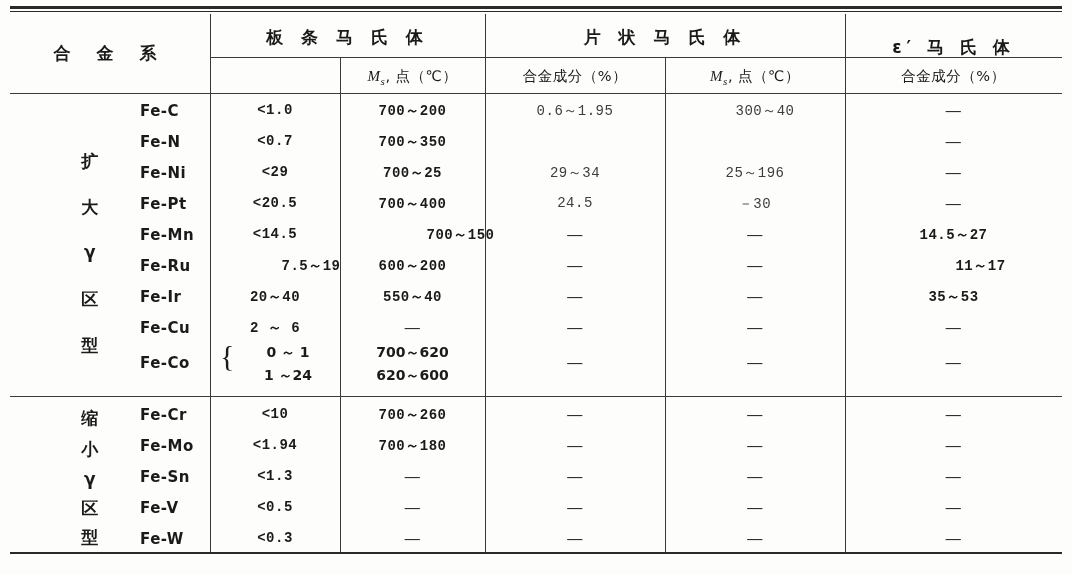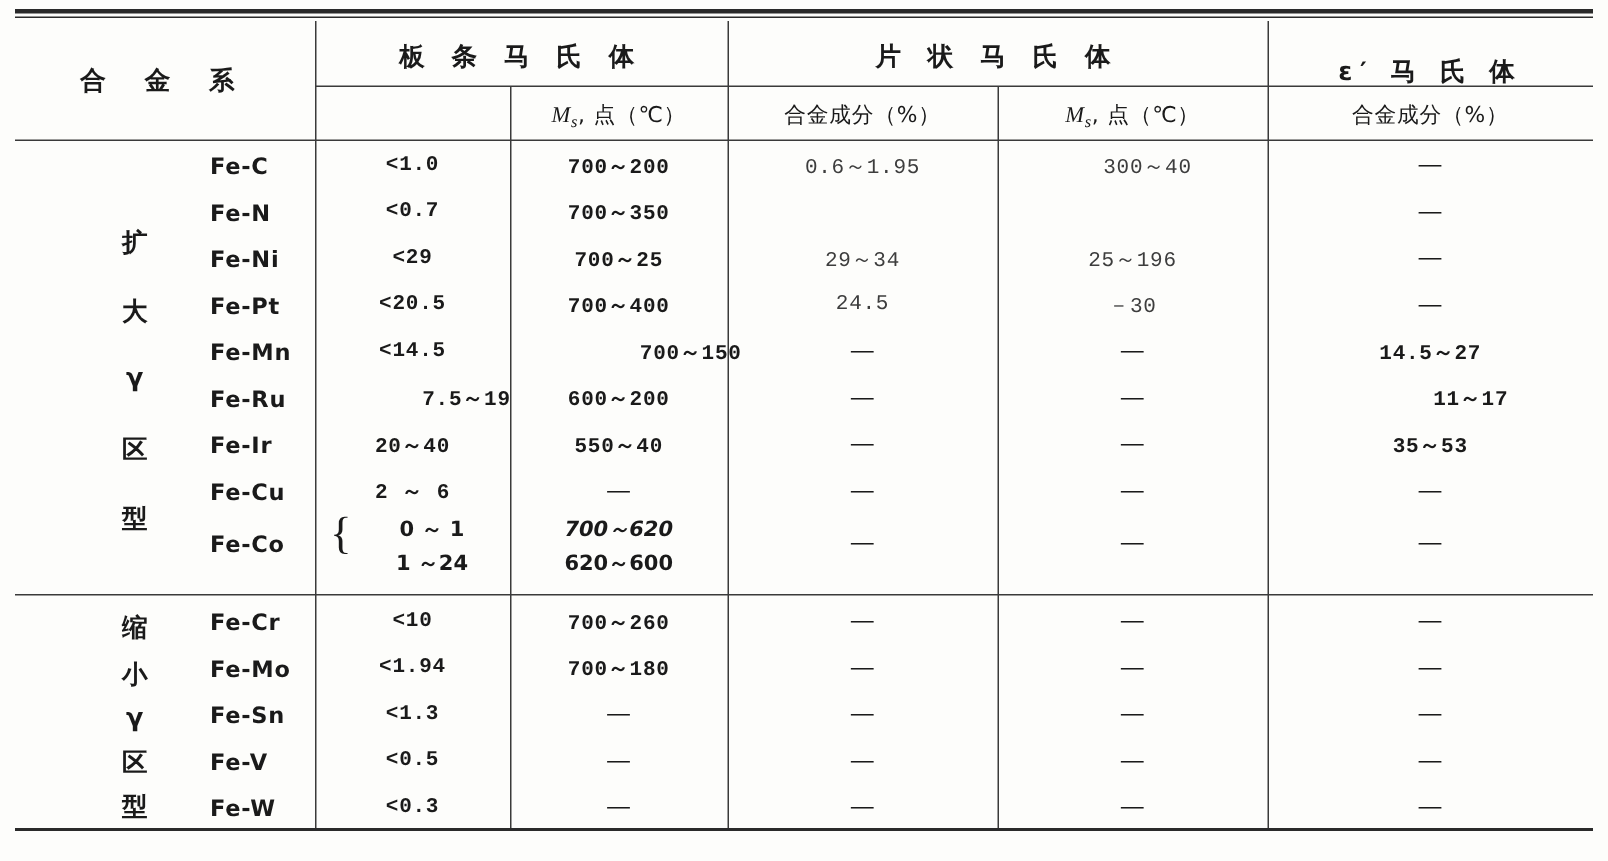--- a/index.html
+++ b/index.html
@@ -231,21 +231,21 @@
     <div class="cell val" style="left:200px; top:305px; width:130px;">2 ～ 6</div>
     <div class="cell dash" style="left:330px; top:305px; width:145px;">—</div>
     <div class="cell dash" style="left:475px; top:305px; width:180px;">—</div>
     <div class="cell dash" style="left:655px; top:305px; width:180px;">—</div>
     <div class="cell dash" style="left:835px; top:305px; width:217px;">—</div>
 
     <div class="cell alloy-name" style="left:130px; top:340px; width:70px;">Fe-Co</div>
     <div class="brace" style="left:210px; top:327px;">{</div>
     <div class="stack2" style="left:228px; top:330px; width:100px; text-align:center;">0 ～ 1</div>
     <div class="stack2" style="left:228px; top:353px; width:100px; text-align:center;">1 ～24</div>
-    <div class="stack2" style="left:330px; top:330px; width:145px; text-align:center;font-style:italic;">700～620</div>
+    <div class="stack2" style="left:330px; top:330px; width:145px; text-align:center;">700～620</div>
     <div class="stack2" style="left:330px; top:353px; width:145px; text-align:center;">620～600</div>
     <div class="cell dash" style="left:475px; top:340px; width:180px;">—</div>
     <div class="cell dash" style="left:655px; top:340px; width:180px;">—</div>
     <div class="cell dash" style="left:835px; top:340px; width:217px;">—</div>
 
     <div class="cell alloy-name" style="left:130px; top:392px; width:70px;">Fe-Cr</div>
     <div class="cell val" style="left:200px; top:392px; width:130px;">&lt;10</div>
     <div class="cell val" style="left:330px; top:392px; width:145px;">700～260</div>
     <div class="cell dash" style="left:475px; top:392px; width:180px;">—</div>
     <div class="cell dash" style="left:655px; top:392px; width:180px;">—</div>

